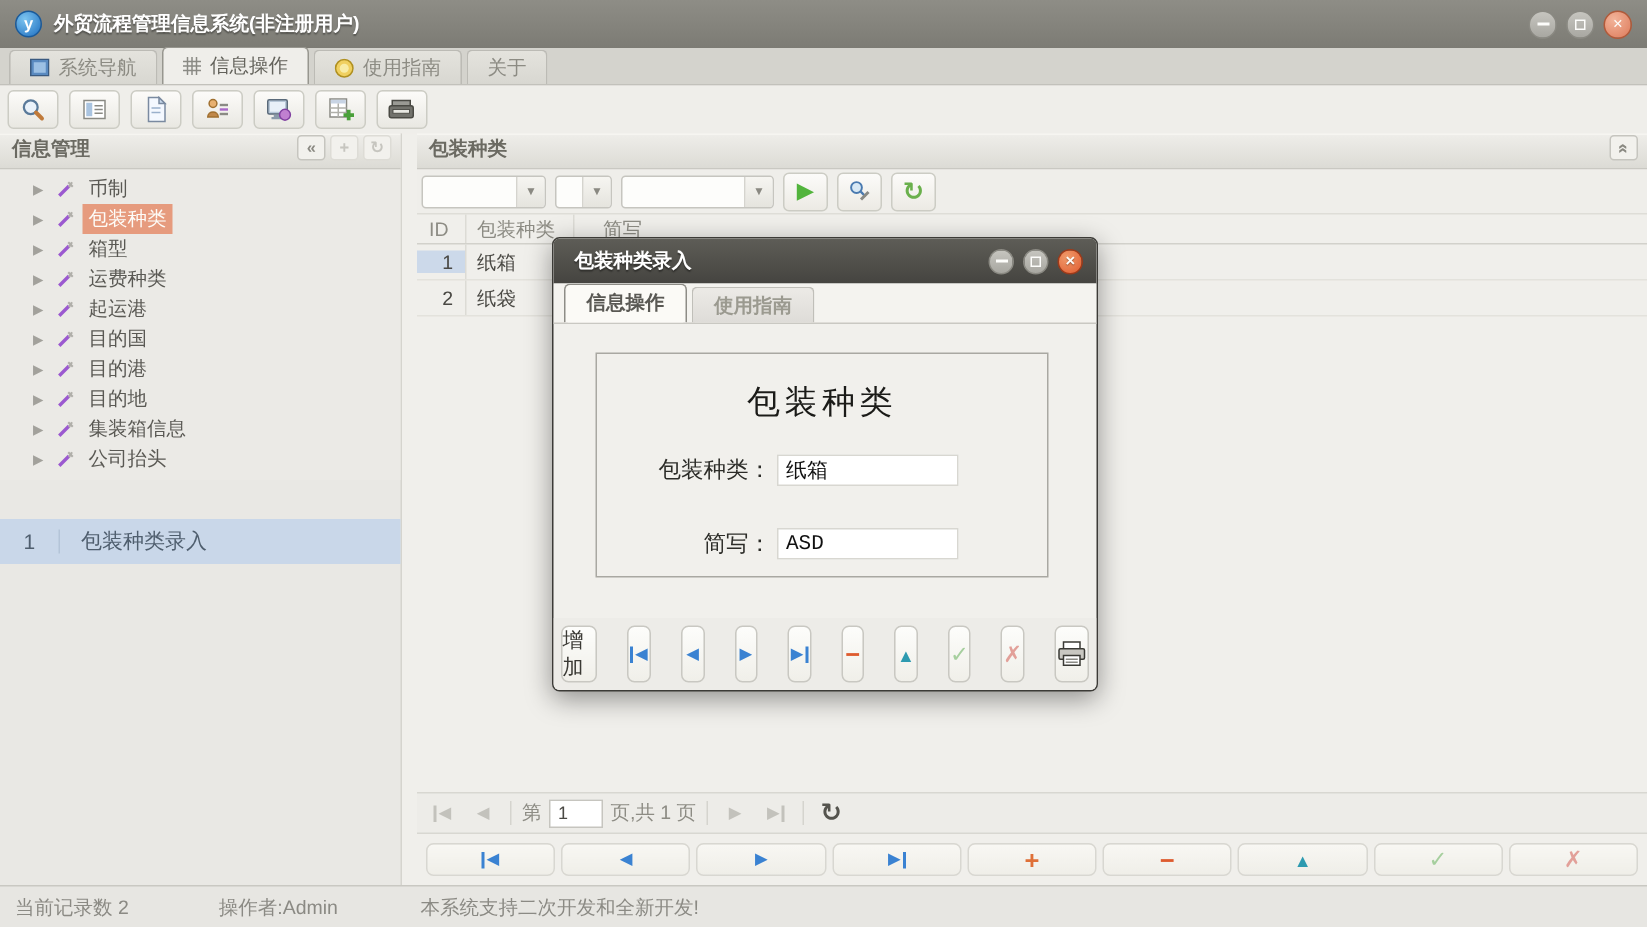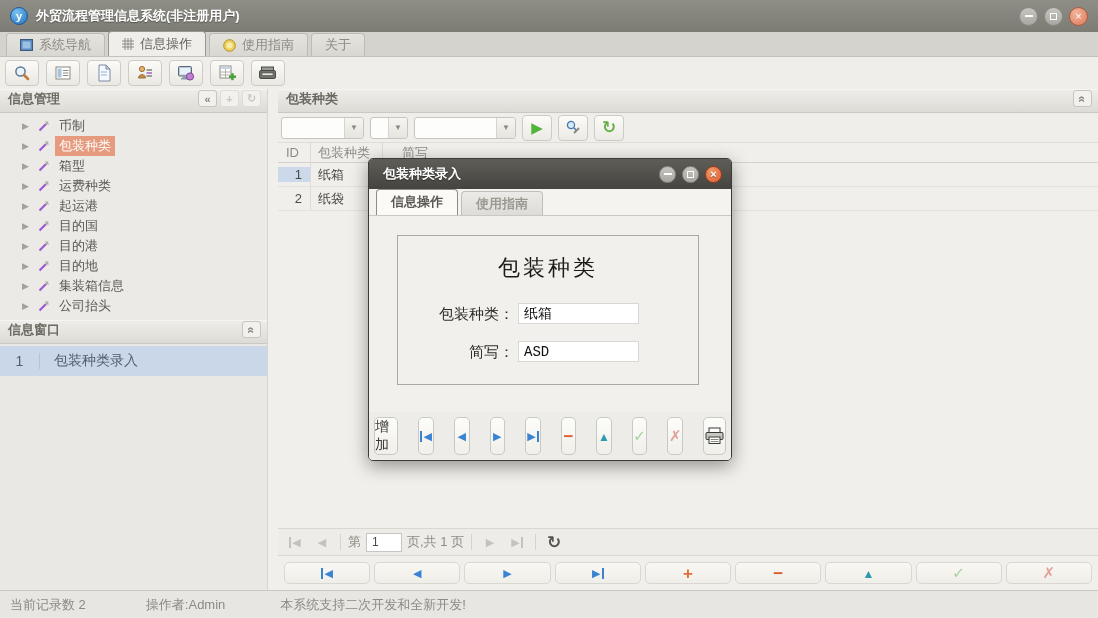--- a/index.html
+++ b/index.html
@@ -123,22 +123,22 @@
   .dtitle .winbtns .wbtn { width:17px; height:17px; }
   .dtitle .wbtn.close { background:radial-gradient(circle at 35% 30%,#f09a6a,#e05c30); border-color:#9c3a1a; }
   .dtabs { height:27px; background:#f4f3ef; border-bottom:1px solid #c9c8c2; display:flex; align-items:flex-end; padding-left:7px; }
   .dtab { height:24px; line-height:23px; padding:0 14px; background:linear-gradient(#eceae6,#dedcd8);
     border:1px solid #c0bfb9; border-bottom:none; border-radius:4px 4px 0 0; margin-right:3px;
     color:#9b9a90; font-weight:bold; font-size:13px; }
   .dtab.active { background:#fbfaf6; color:#5a5954; border-color:#8d8c86; height:26px; position:relative; z-index:2; }
   .dbody { position:relative; height:197px; }
   .formbox { position:absolute; left:28px; top:19px; width:302px; height:150px; border:1px solid #a9a8a2; }
   .ftitle { text-align:center; margin-top:17px; font-size:22px; color:#1b1b18; letter-spacing:3px; }
-  .frow { display:flex; align-items:flex-end; margin-top:20px; }
-  .frow.second { margin-top:17px; }
+  .frow { display:flex; align-items:center; margin-top:20px; }
+  .frow.second { margin-top:28px; }
   .flabel { width:116px; text-align:right; font-size:15px; color:#2c2c28; }
   .finput { width:121px; height:21px; margin-left:4px; background:#fff; border:1px solid #d8d7d1;
     font-family:"Liberation Mono","DejaVu Sans Mono",monospace; font-size:14px; padding-left:5px; color:#111; }
   .dfoot { position:absolute; left:0; bottom:0; width:100%; height:48px; background:#edece8;
     display:flex; align-items:center; gap:20px; padding:0 5px; }
   .dbtn { width:33px; height:38px; background:linear-gradient(#fdfdfb,#f0efe9); border:1px solid #c9c8c2;
     border-radius:5px; display:flex; align-items:center; justify-content:center; }
   .dbtn.add { width:53px; font-size:14px; color:#3b3a35; }
   .dbtn.print { margin-left:auto; }
 </style>
@@ -353,30 +353,20 @@
       <span class="arr">▶</span>
       <svg width="13" height="13" viewBox="0 0 13 13">
           <line x1="2.5" y1="10.5" x2="9" y2="4" stroke="#9b59d0" stroke-width="2.2"></line>
           <line x1="8.5" y1="1.5" x2="11.5" y2="4.5" stroke="#b0afa9" stroke-width="1.4"></line>
           <line x1="11" y1="1.5" x2="9" y2="4.8" stroke="#b0afa9" stroke-width="1.4"></line>
         </svg>
       <span class="lbl">公司抬头</span>
     </div>
   </div>
 
-  <div class="swin-head">
-    <div class="phead">
-      <span>信息窗口</span>
-      <span class="phbtns">
-        <span class="phbtn">
-            <span class="chev-up">«</span>
-          </span>
-      </span>
-    </div>
-  </div>
   <div class="swin-row">
     <span class="num">1</span>
     <span class="rlbl">包装种类录入</span>
   </div>
 
 </div>
 
 <div class="main">
   <div class="phead">
     <span>包装种类</span>

